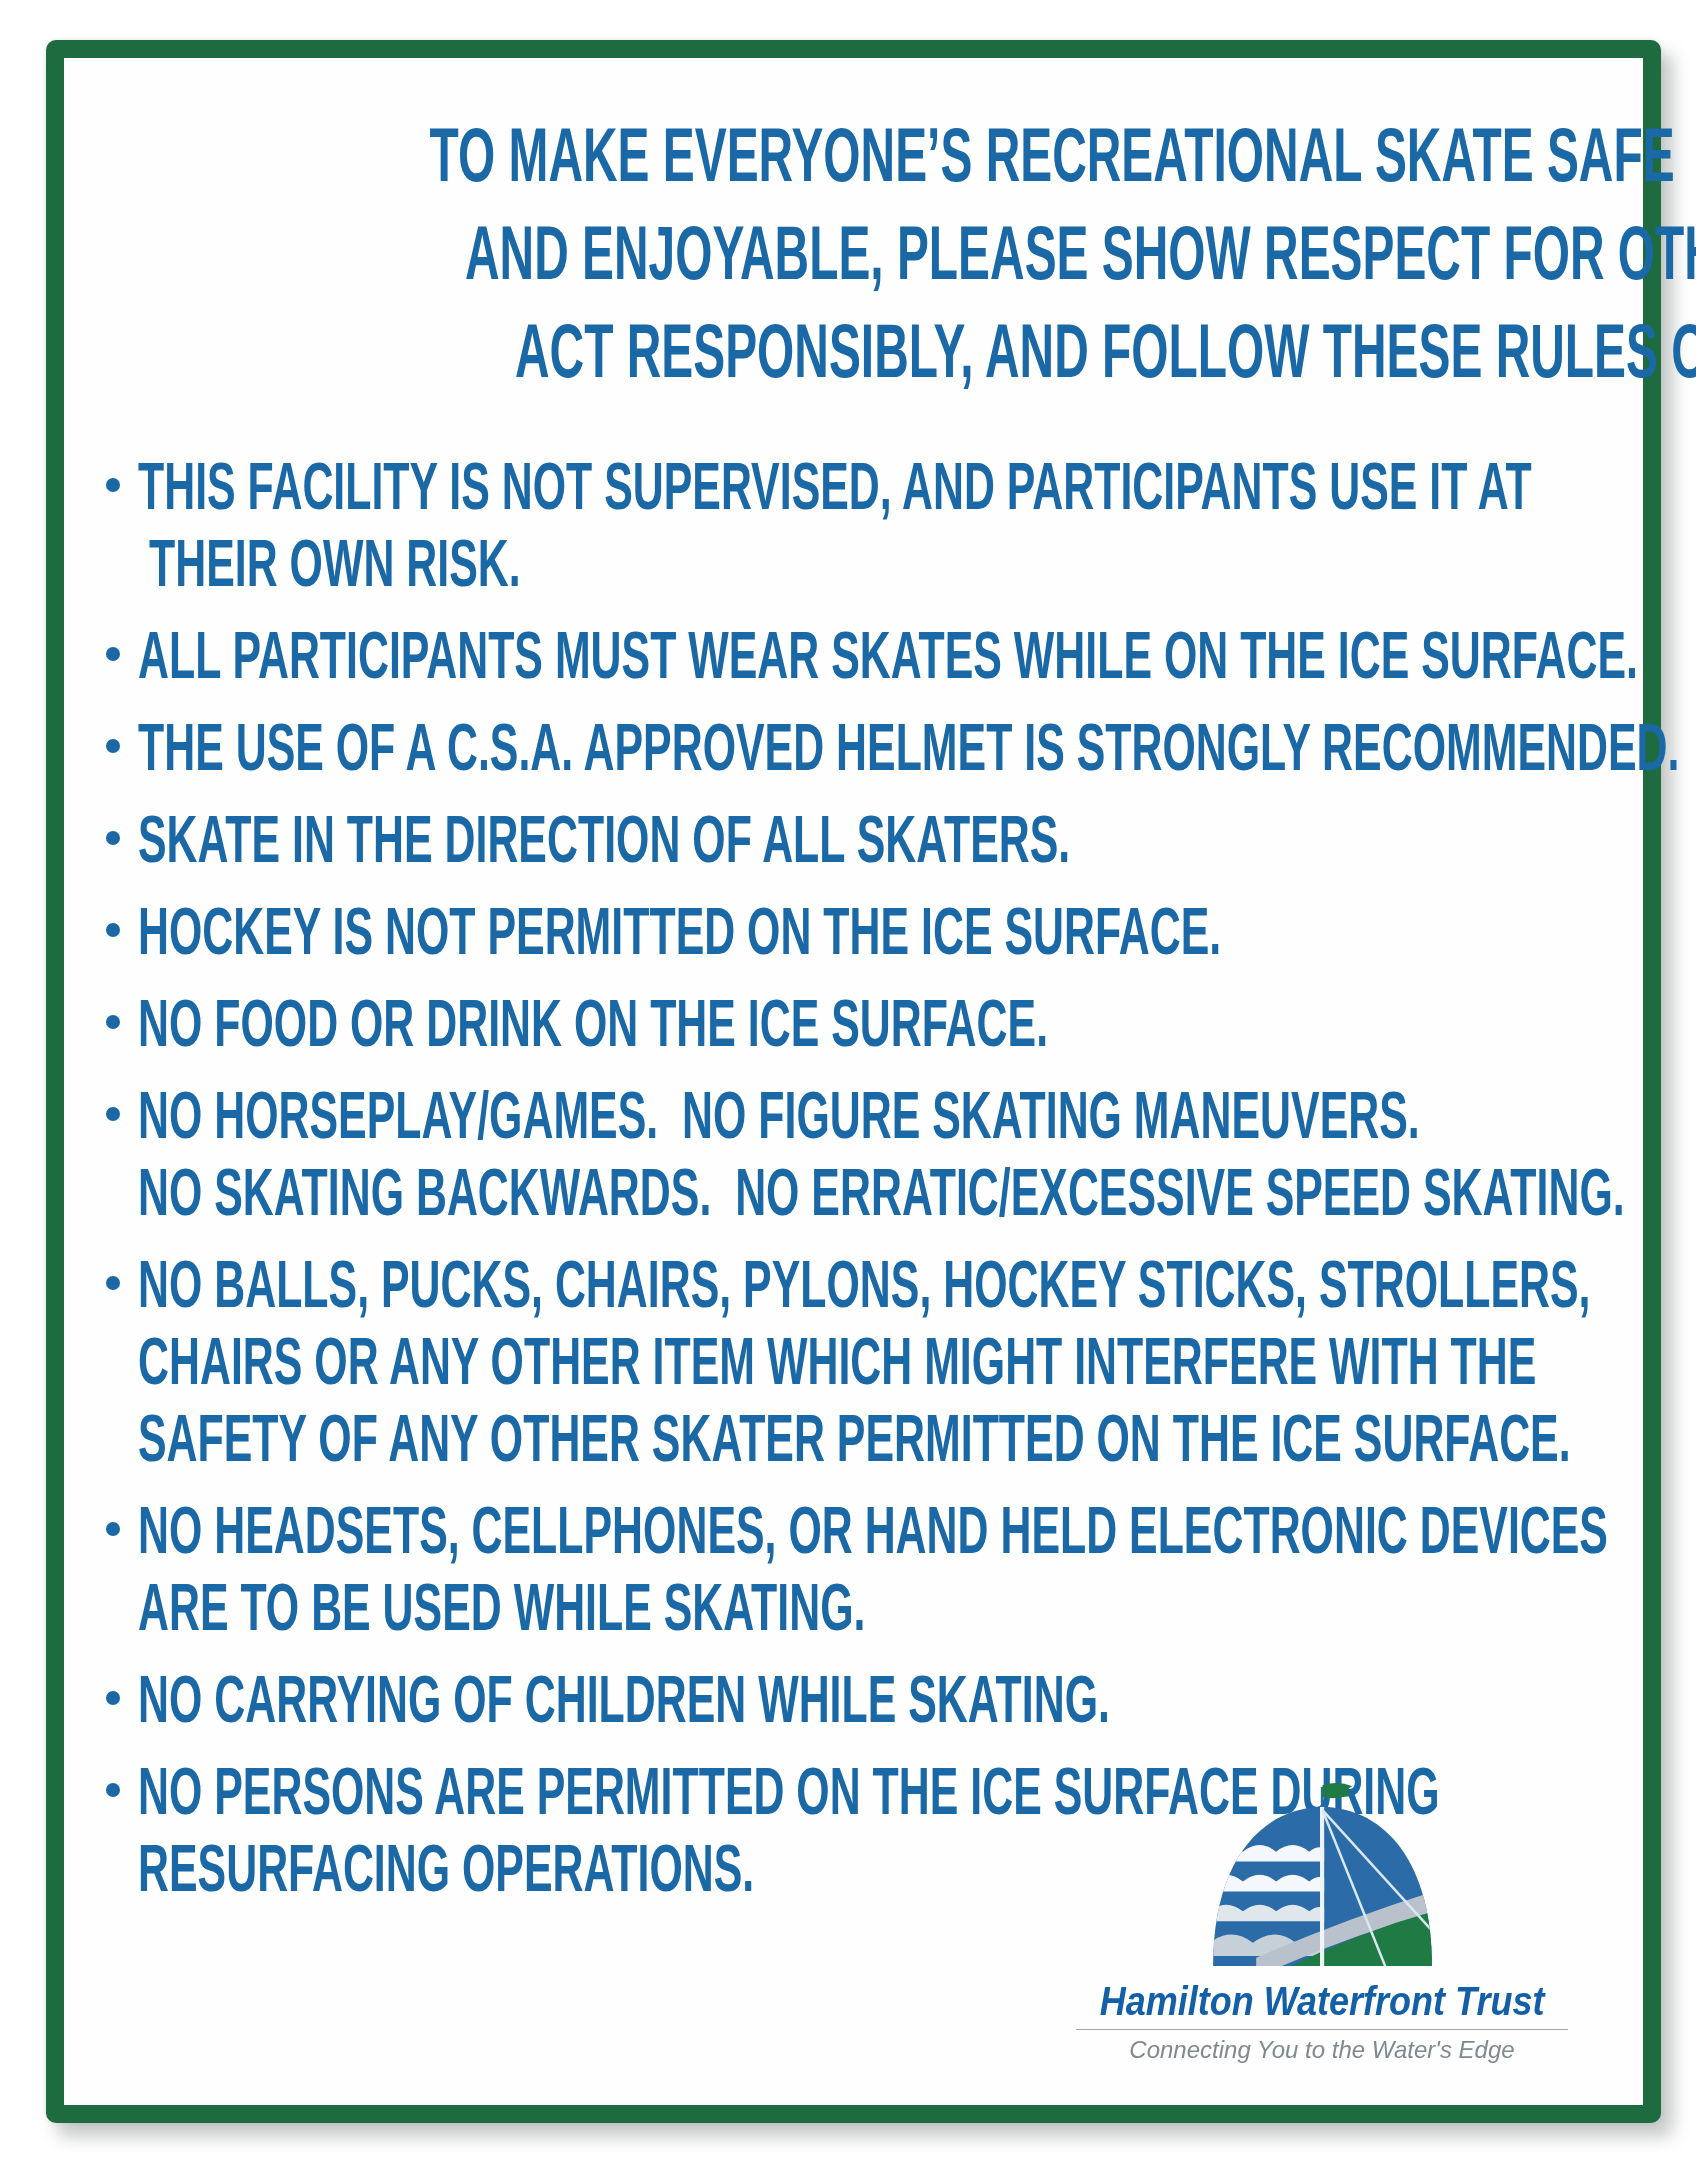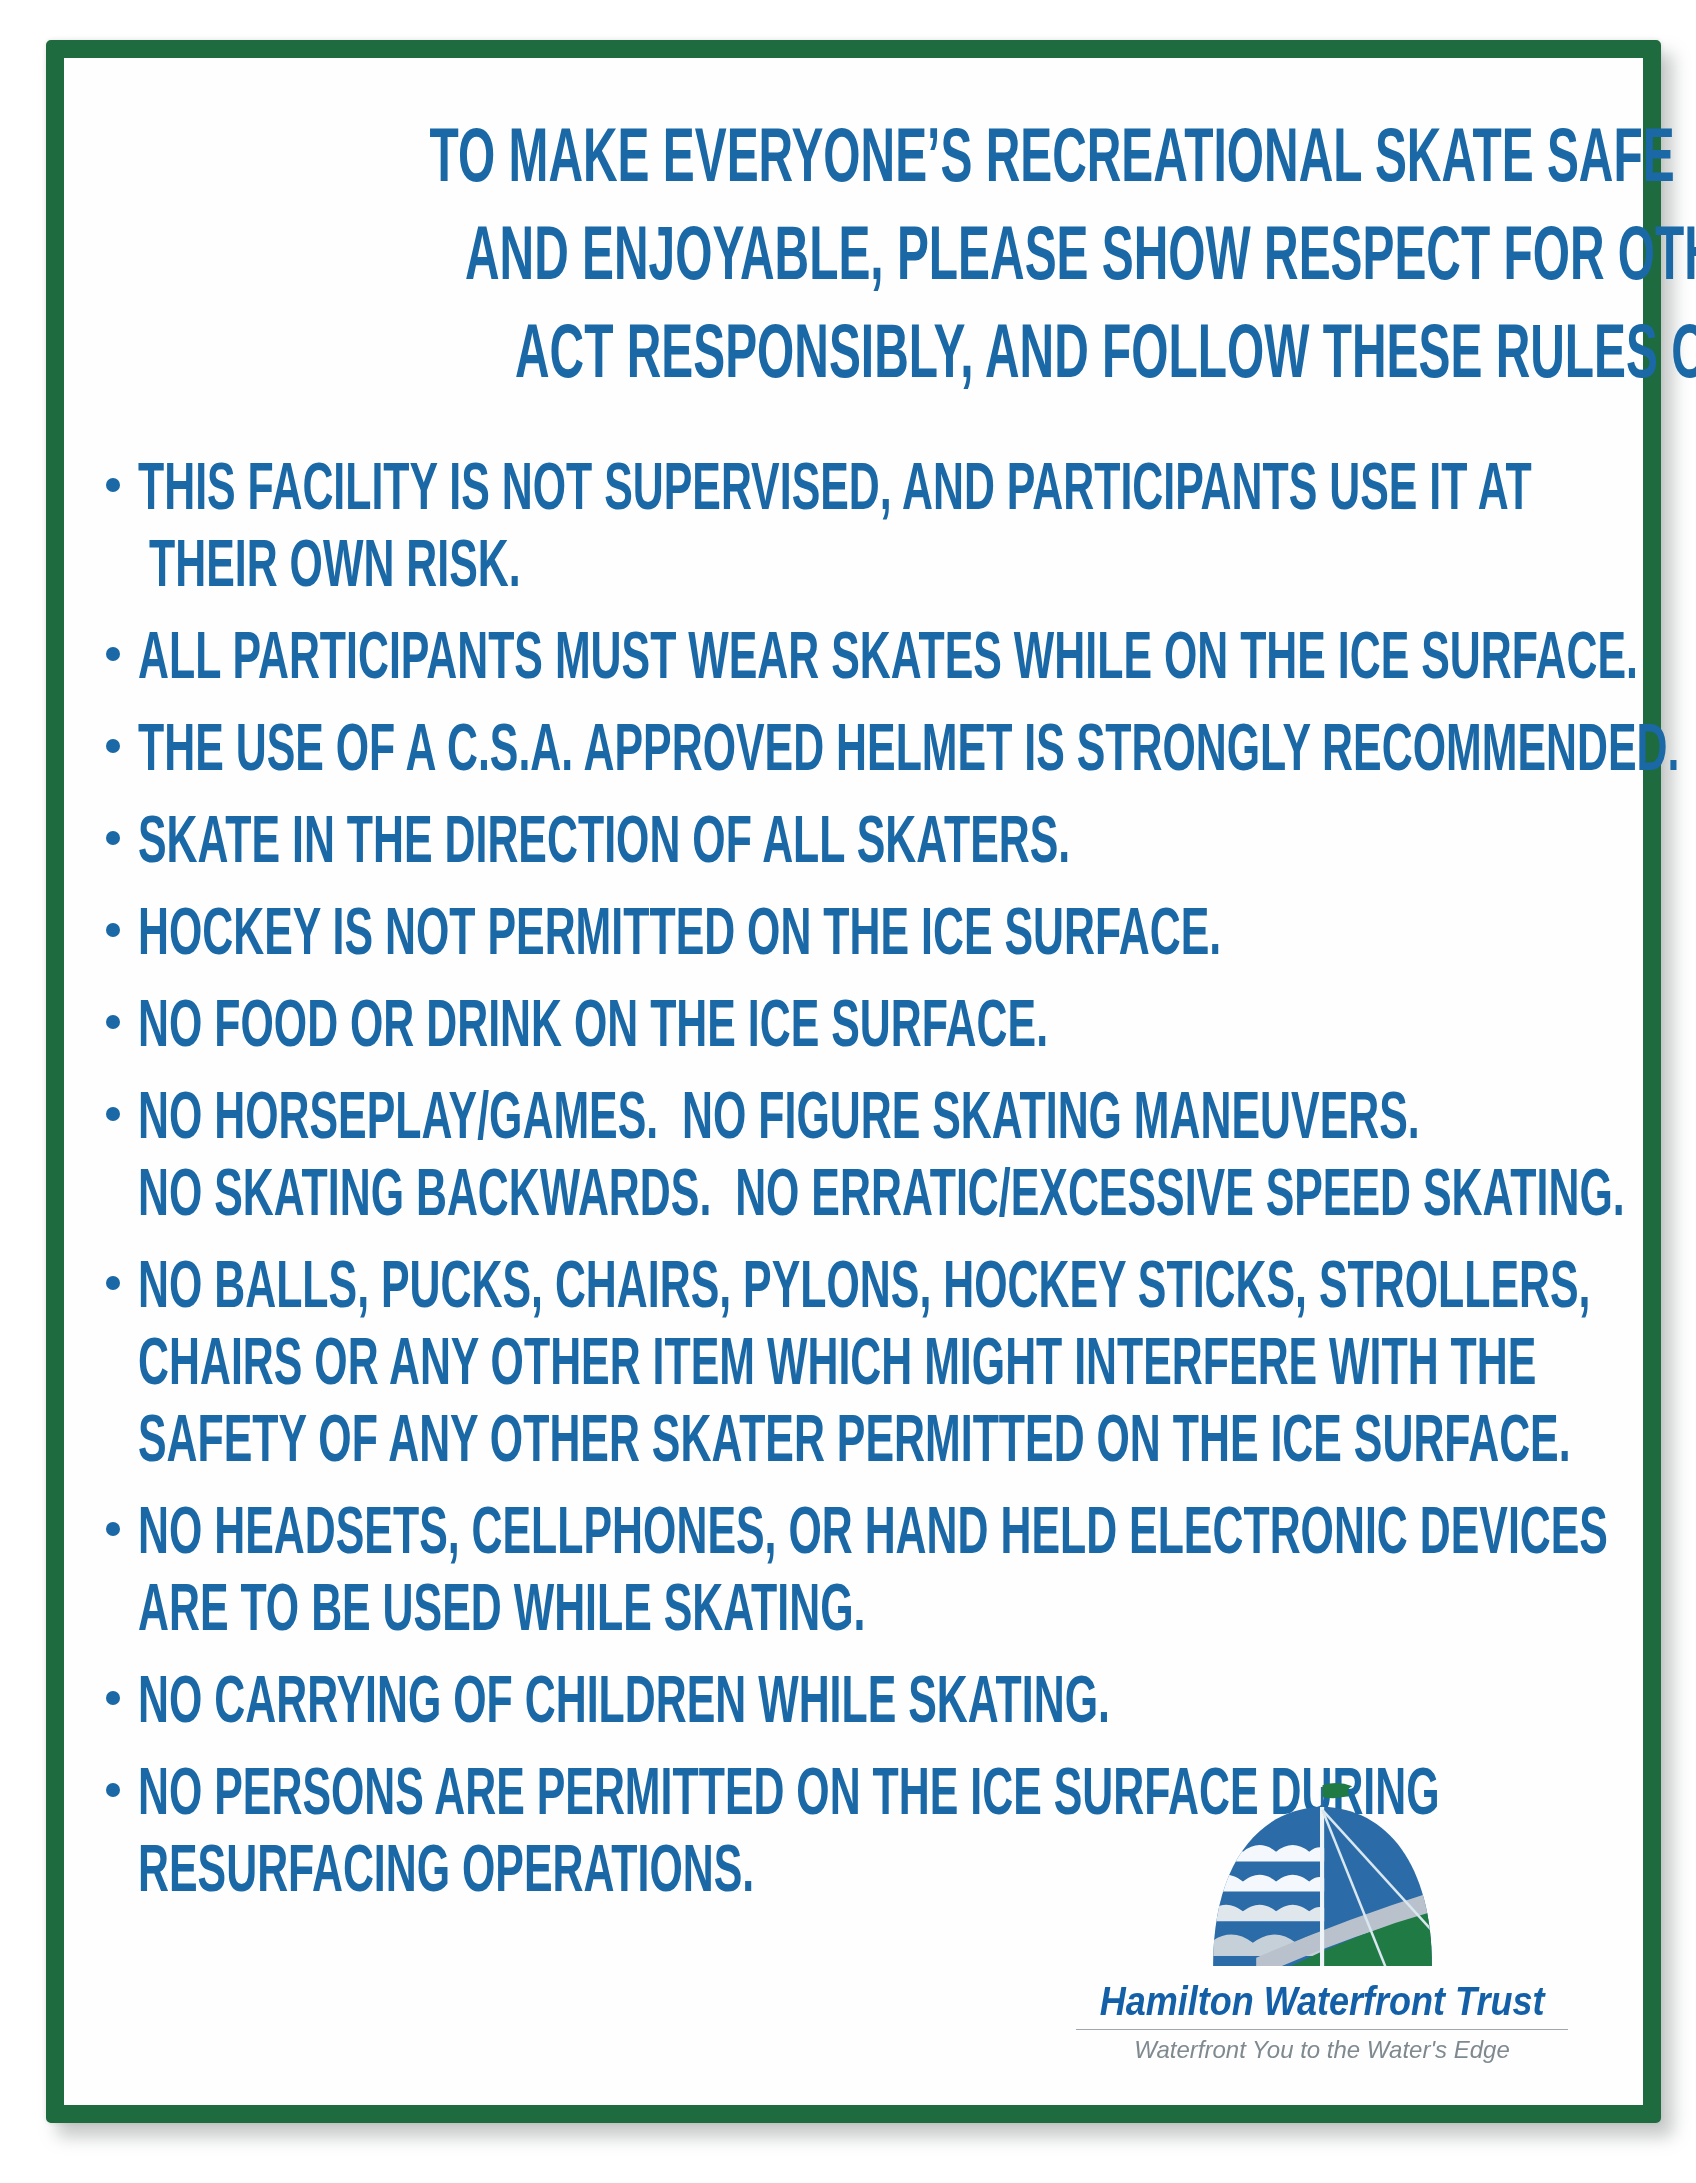--- a/index.html
+++ b/index.html
@@ -16,21 +16,21 @@
     overflow: hidden;
   }
   .board {
     position: absolute;
     left: 46px;
     top: 40px;
     width: 1579px;
     height: 2047px;
     background: #fefefe;
     border: 18px solid var(--green, #1e6b40);
-    border-radius: 5px;
+    border-radius: 10px;
     box-shadow: 11.6px 13.3px 16.6px rgba(110, 120, 114, 0.40), 0 0 5px rgba(0,0,0,0.10);
   }
   
   .heading {
     margin-top: 48px;
     color: var(--blue, #1a68a6);
     font-weight: bold;
     font-size: 76px;
     line-height: 98px;
   }
@@ -204,18 +204,18 @@
               <line x1="150" y1="34" x2="281" y2="178"></line>
             </g>
           </g>
 
           <line x1="149.5" y1="30" x2="149.5" y2="6" stroke="#2a6ba8" stroke-width="3"></line>
           <path d="M 150 4 Q 168 -2 186 5 Q 177 9 183 16 Q 166 22 150 18 Z" fill="#1f7a44"></path>
         </svg>
       </span>
       <span class="wordmark"><span>Hamilton Waterfront Trust</span></span>
       <hr class="divider">
-      <span class="tagline">Waterfront You to the Water's Edge</span>
+      <span class="tagline">Connecting You to the Water's Edge</span>
     </div>
 
   </div>
 </div>
 
 
 </body></html>

